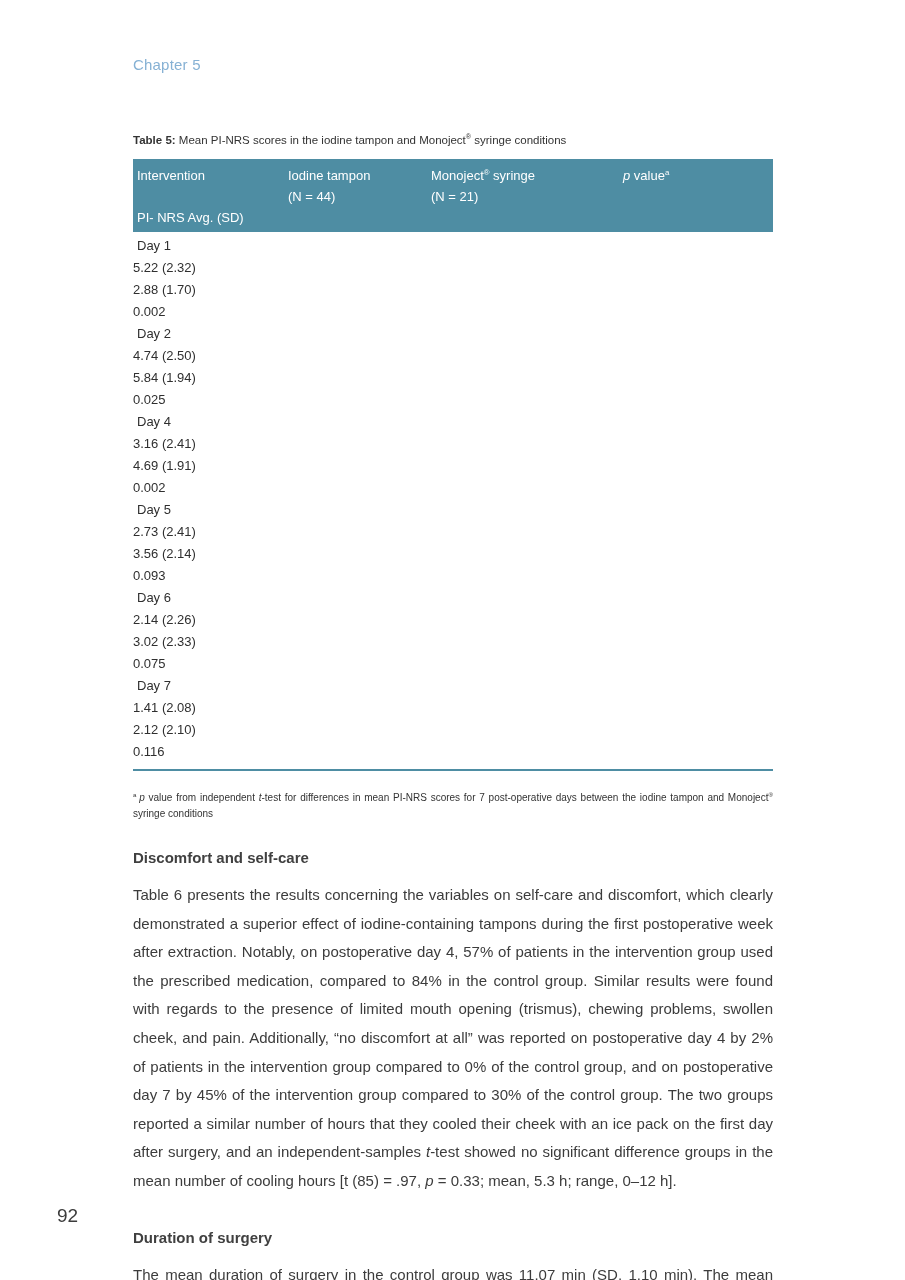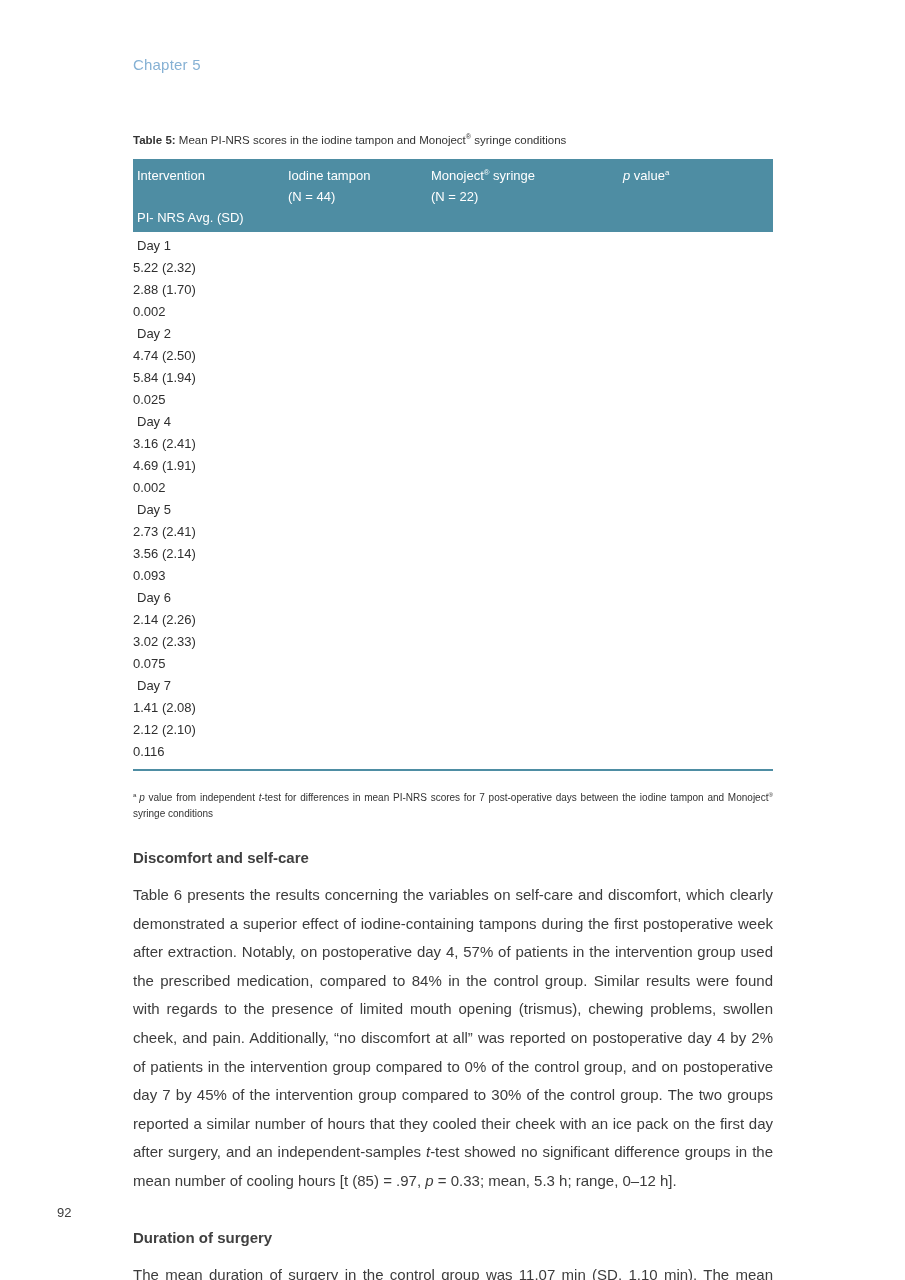--- a/index.html
+++ b/index.html
@@ -74,21 +74,21 @@
     width:640px;
     font-size:15px;line-height:28.6px;
     text-align:justify;
     -webkit-text-justify:inter-word;
     color:#3c3c3c;
     margin-top:14px;
   }
   .pagenum{
     position:absolute;
     left:57px;top:1205px;
-    font-size:13px;color:#3c3c3c;
+    font-size:19px;color:#3c3c3c;
   }
 </style>
 </head>
 <body>
 
 <div class="page">
 
   <div class="chapter">Chapter 5</div>
 
   <div class="caption"><span style="font-weight: 700;">Table 5:</span><span> Mean PI-NRS scores in the iodine tampon and Monoject</span><sup>®</sup><span> syringe conditions</span></div>
@@ -99,21 +99,21 @@
         <div>Intervention</div>
         <div class="hspacer"></div>
         <div>PI- NRS Avg. (SD)</div>
       </div>
       <div class="c2">
         <div>Iodine tampon</div>
         <div>(N = 44)</div>
       </div>
       <div class="c3">
         <div><span>Monoject</span><sup>®</sup><span> syringe</span></div>
-        <div>(N = 22)</div>
+        <div>(N = 21)</div>
       </div>
       <div class="c4">
         <div><span style="font-style: italic;">p</span><span> value</span><sup>a</sup></div>
       </div>
     </div>
     <div class="tbody">
       <div class="trow">
         <div class="c1">Day 1</div>
         <div class="c2">5.22 (2.32)</div>
         <div class="c3">2.88 (1.70)</div>

